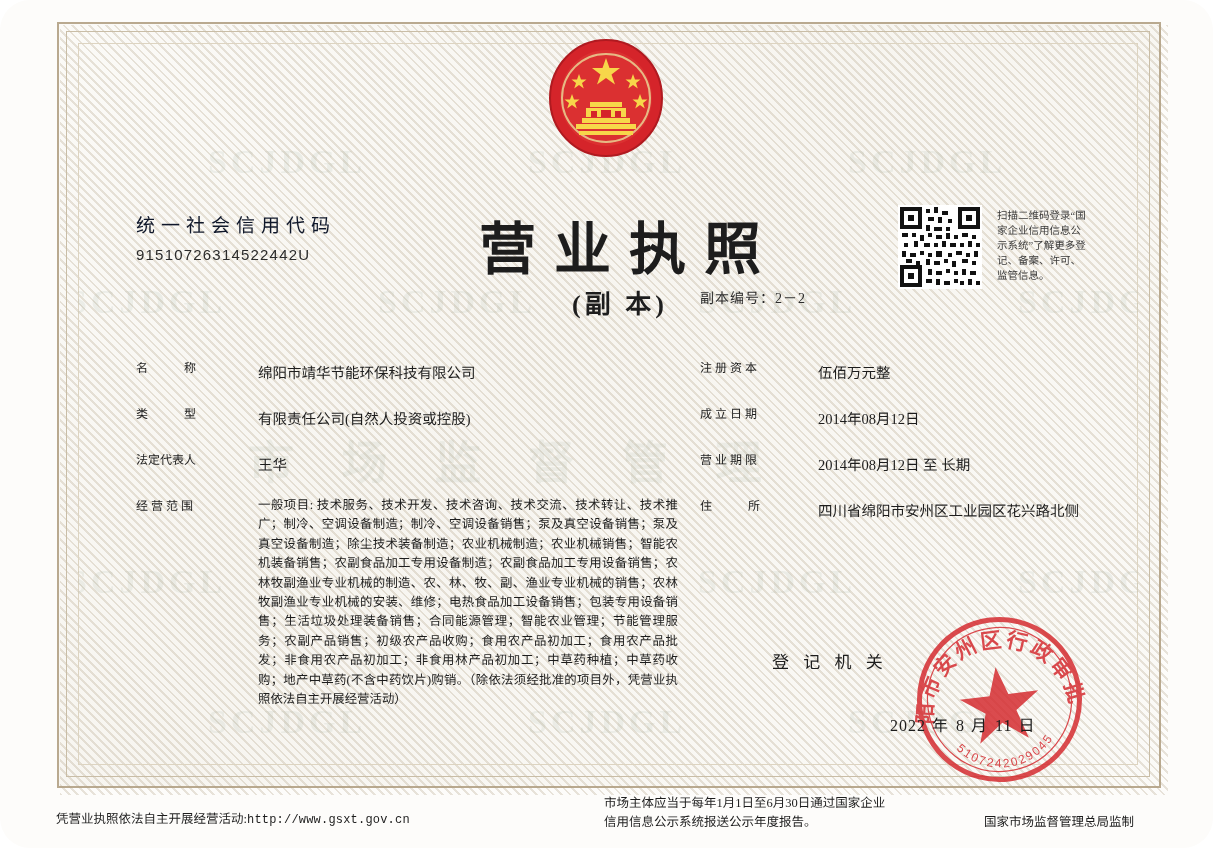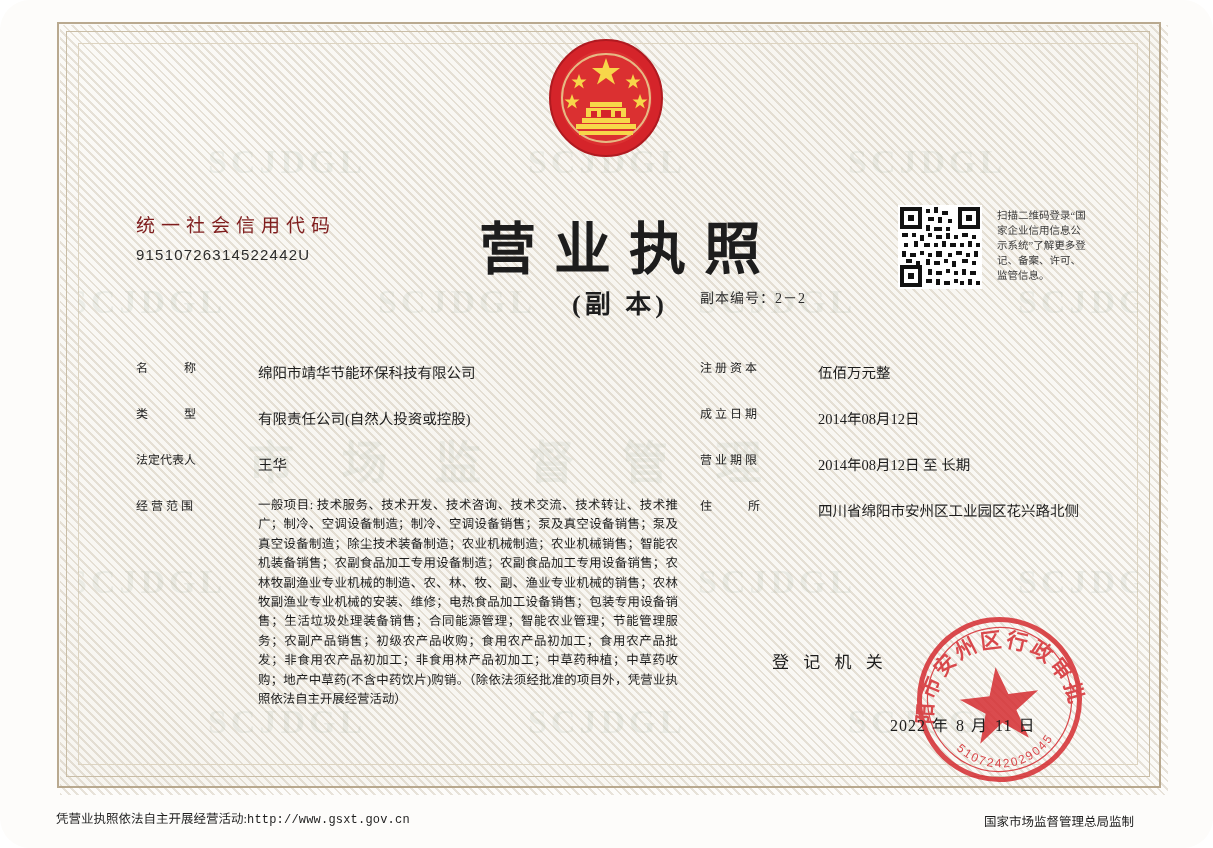--- a/index.html
+++ b/index.html
@@ -99,21 +99,21 @@
   
   .usci-block {
     position: absolute;
     left: 136px;
     top: 210px;
     width: 320px;
   }
   .usci-label {
     font-size: 19px;
     letter-spacing: 6px;
-    color: #7f1d1d;
+    color: #0f172a;
     font-family: "Liberation Serif", serif;
   }
   .usci-value {
     margin-top: 9px;
     font-size: 15px;
     letter-spacing: 1.2px;
     color: #2b2b2b;
     font-family: "Liberation Sans", sans-serif;
   }
 
@@ -458,15 +458,16 @@
     <span>年</span>
     <span class="num">8</span>
     <span>月</span>
     <span class="num">11</span>
     <span>日</span>
   </div>
 
   <div class="footer-left">
     <span>凭营业执照依法自主开展经营活动:</span><span class="url">http://www.gsxt.gov.cn</span>
   </div>
+  <div class="footer-center">市场主体应当于每年1月1日至6月30日通过国家企业信用信息公示系统报送公示年度报告。</div>
   <div class="footer-right">国家市场监督管理总局监制</div>
 
 </div>
 
 </body></html>

